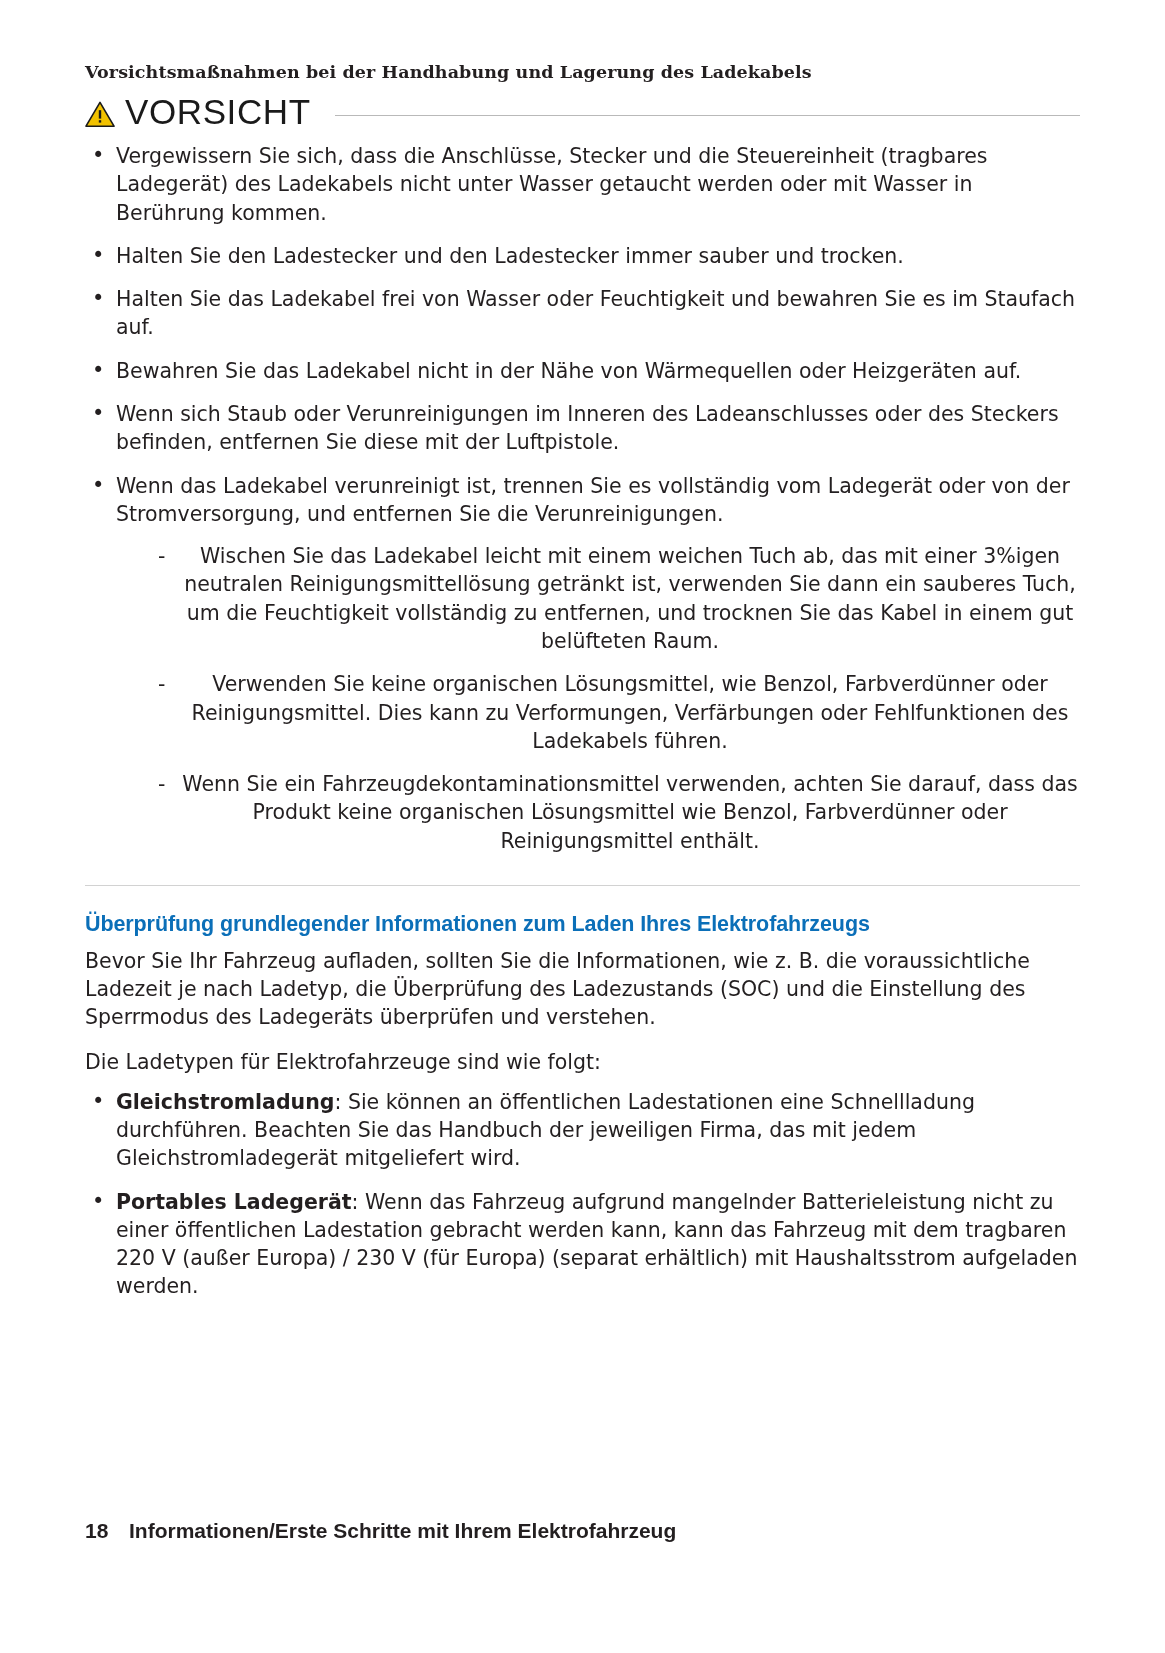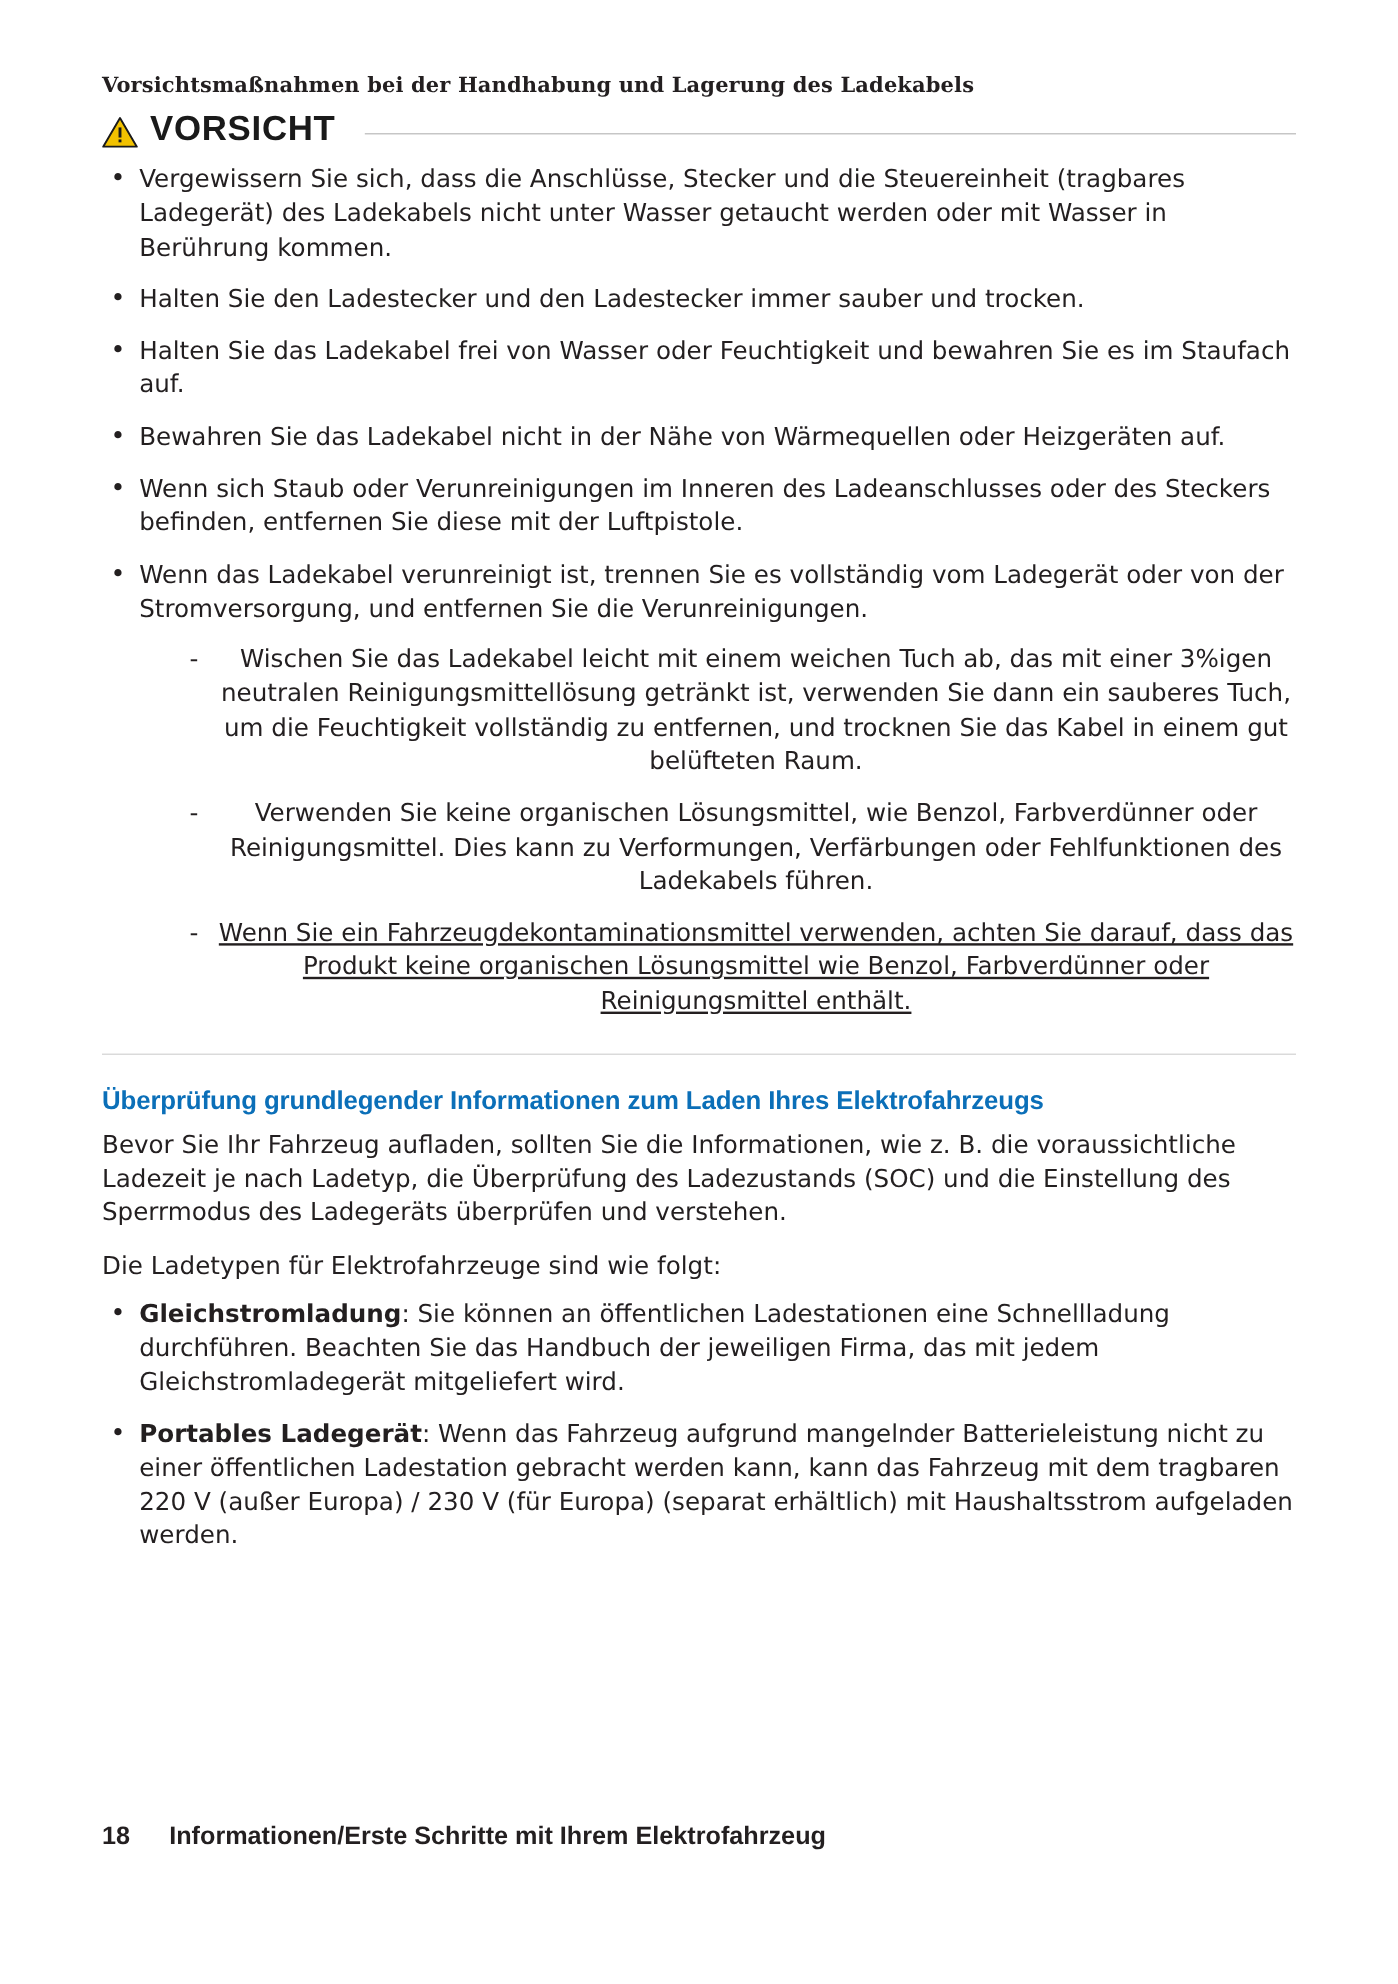--- a/index.html
+++ b/index.html
@@ -41,22 +41,22 @@
   }
   .warn-tri {
     width: 30px;
     height: 27px;
     flex: 0 0 auto;
     position: relative;
     top: 2px;
   }
   .caution-word {
     font-family: "Liberation Sans", sans-serif;
-    font-size: 29px;
-    font-weight: 700;
+    font-size: 35px;
+    font-weight: 400;
     letter-spacing: 0.6px;
     color: #1a1a1a;
     white-space: nowrap;
   }
   .caution-rule {
     flex: 1 1 auto;
     height: 1px;
     background: #b9b9b9;
     margin-left: 14px;
     position: relative;
@@ -100,21 +100,21 @@
     text-align: center;
   }
   li.dash::before {
     content: "-";
     position: absolute;
     left: 6px;
     top: 0;
     font-size: 20.5px;
     color: #231f20;
   }
-  li.dash:last-child { margin-bottom: 0; text-decoration: underline; }
+  li.dash:last-child { margin-bottom: 0; }
 
   .section-rule {
     height: 1px;
     background: #d2d2d2;
     margin: 30px 0 26px 0;
   }
 
   h2.blue-head {
     font-family: "Liberation Sans", sans-serif;
     font-size: 21.5px;
@@ -142,21 +142,21 @@
     margin: 0 0 14px 0;
   }
   .b { font-weight: bold; }
 
   .footer {
     position: absolute;
     left: 85px;
     bottom: 110px;
     display: flex;
     align-items: baseline;
-    gap: 30px;
+    gap: 18px;
     font-family: "Liberation Sans", sans-serif;
     font-weight: bold;
     font-size: 21px;
     color: #231f20;
   }
   .footer .pagenum { min-width: 26px; }
 </style>
 </head>
 <body>
 

